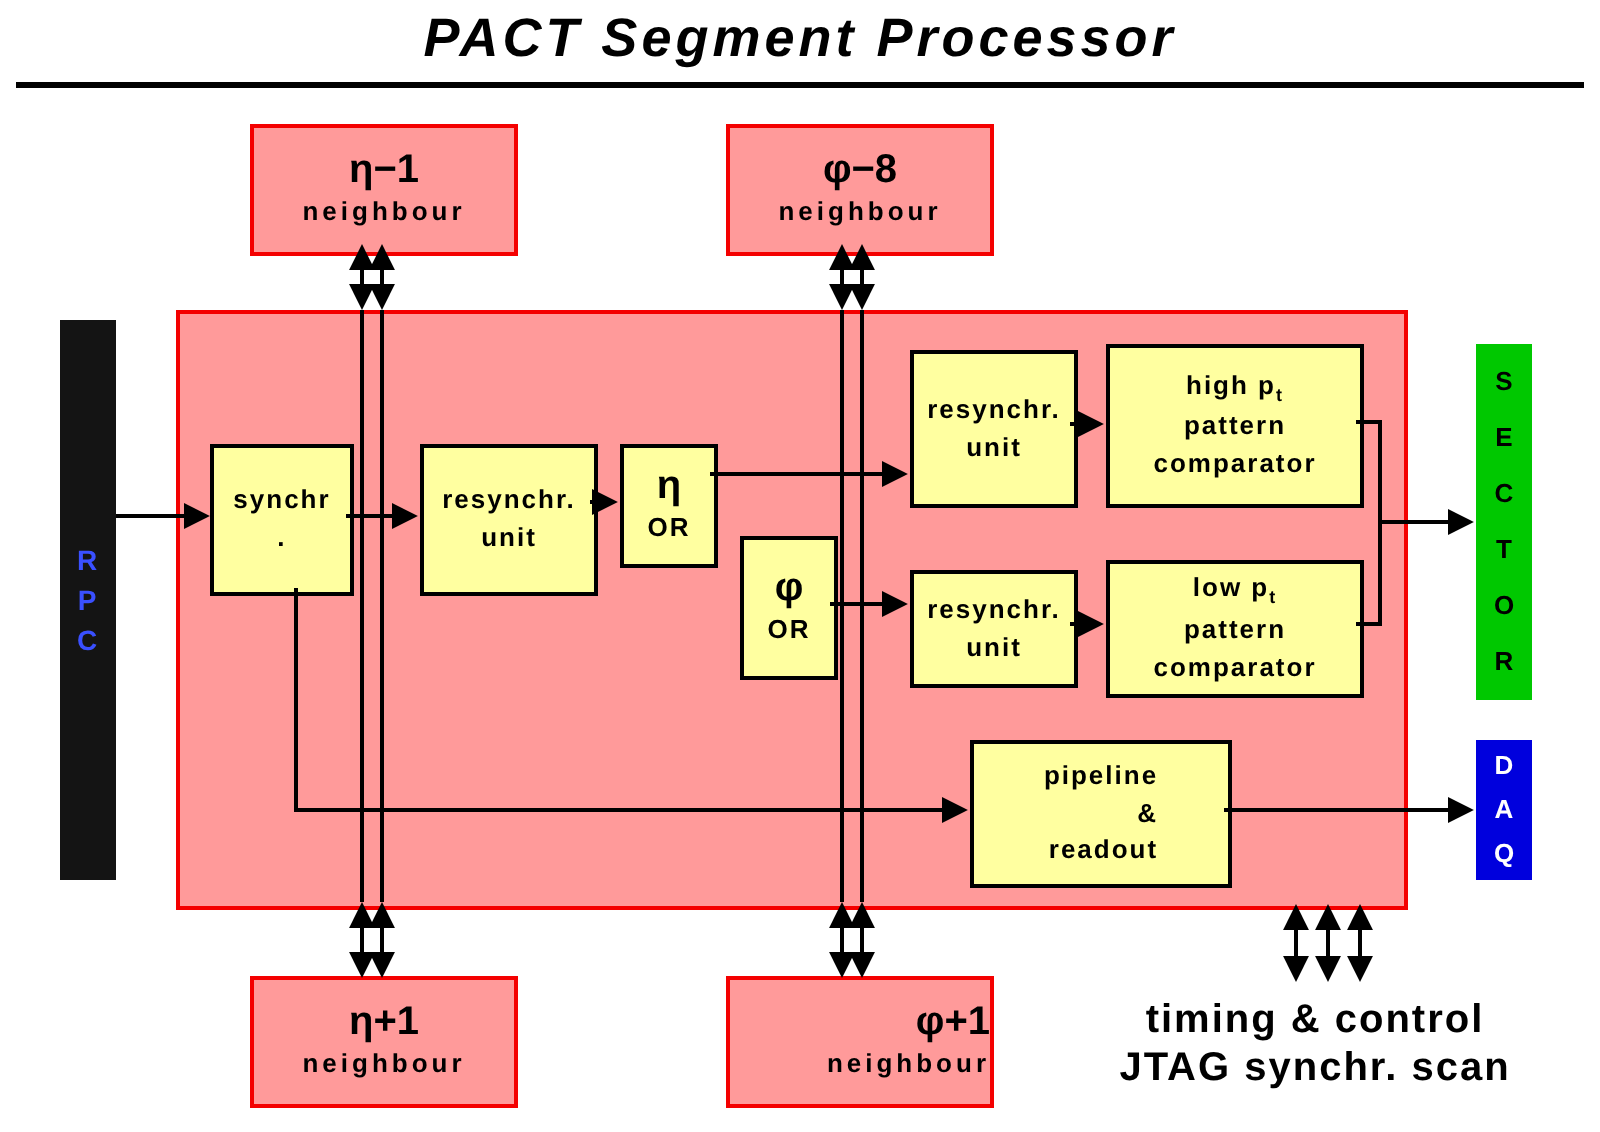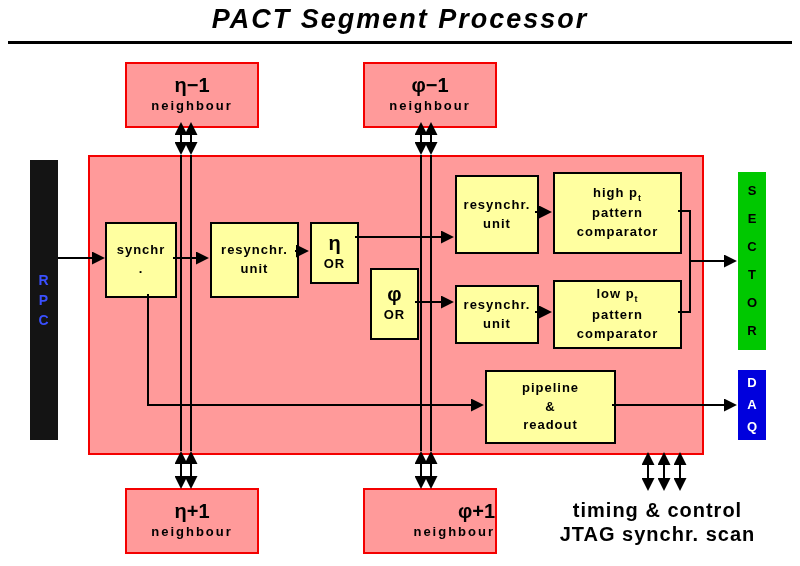--- a/index.html
+++ b/index.html
@@ -26,21 +26,21 @@
 <div class="canvas">
 
   <div class="title">PACT Segment Processor</div>
   <div class="rule"></div>
 
   <div class="box pink" style="left:125px;top:62px;width:130px;height:62px;">
     <span class="sym">η−1</span>
     <span style="letter-spacing:2px;">neighbour</span>
   </div>
   <div class="box pink" style="left:363px;top:62px;width:130px;height:62px;">
-    <span class="sym">φ−1</span>
+    <span class="sym">φ−8</span>
     <span style="letter-spacing:2px;">neighbour</span>
   </div>
 
   <div class="box pink" style="left:88px;top:155px;width:612px;height:296px;"></div>
 
   <div class="box rpc ml" style="left:30px;top:160px;width:28px;height:280px;">R
 P
 C</div>
 
   <div class="box yellow ml" style="left:105px;top:222px;width:68px;height:72px;">synchr
@@ -66,21 +66,21 @@
   </div>
 
   <div class="box yellow ml" style="left:455px;top:285px;width:80px;height:55px;">resynchr.
 unit</div>
   <div class="box yellow" style="left:553px;top:280px;width:125px;height:65px;">
     <div class="cline"><span>low p</span><sub class="sb">t</sub></div>
     <div class="cline">pattern</div>
     <div class="cline">comparator</div>
   </div>
 
-  <div class="box yellow ml" style="left:485px;top:370px;width:127px;height:70px;">pipeline
+  <div class="box yellow ml" style="left:485px;top:370px;width:127px;height:70px;text-align:right;">pipeline
 &amp;
 readout</div>
 
   <div class="box sector ml" style="left:738px;top:172px;width:28px;height:178px;">S
 E
 C
 T
 O
 R</div>
   <div class="box daq ml" style="left:738px;top:370px;width:28px;height:70px;">D

